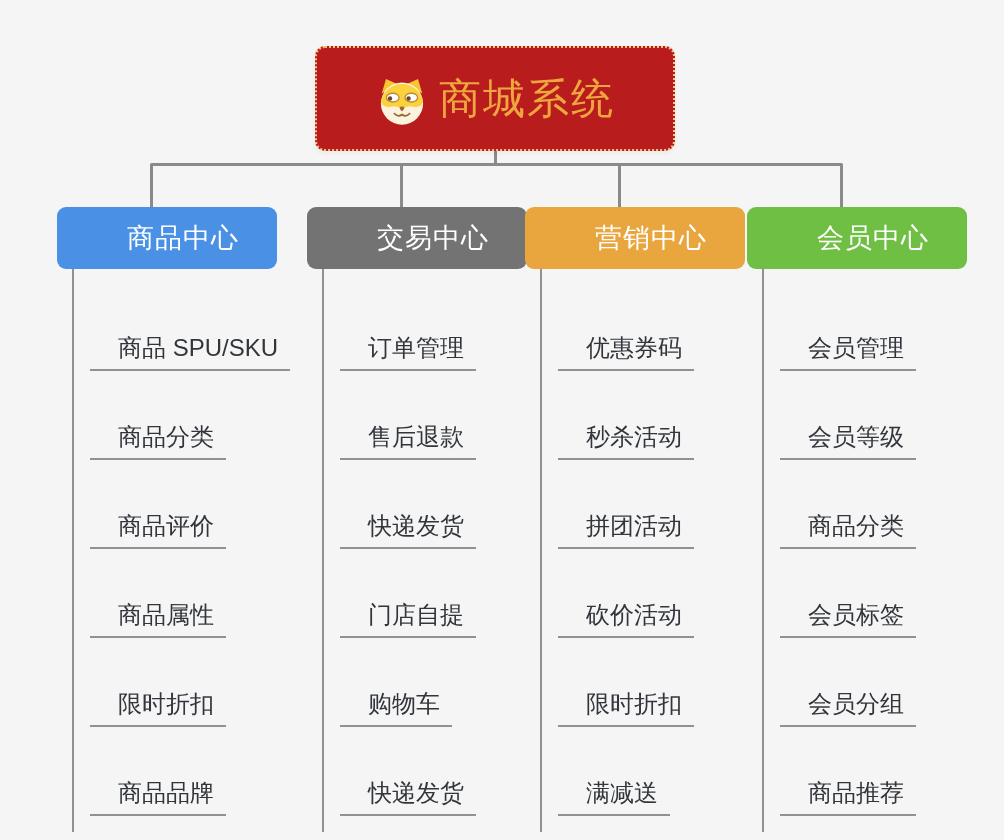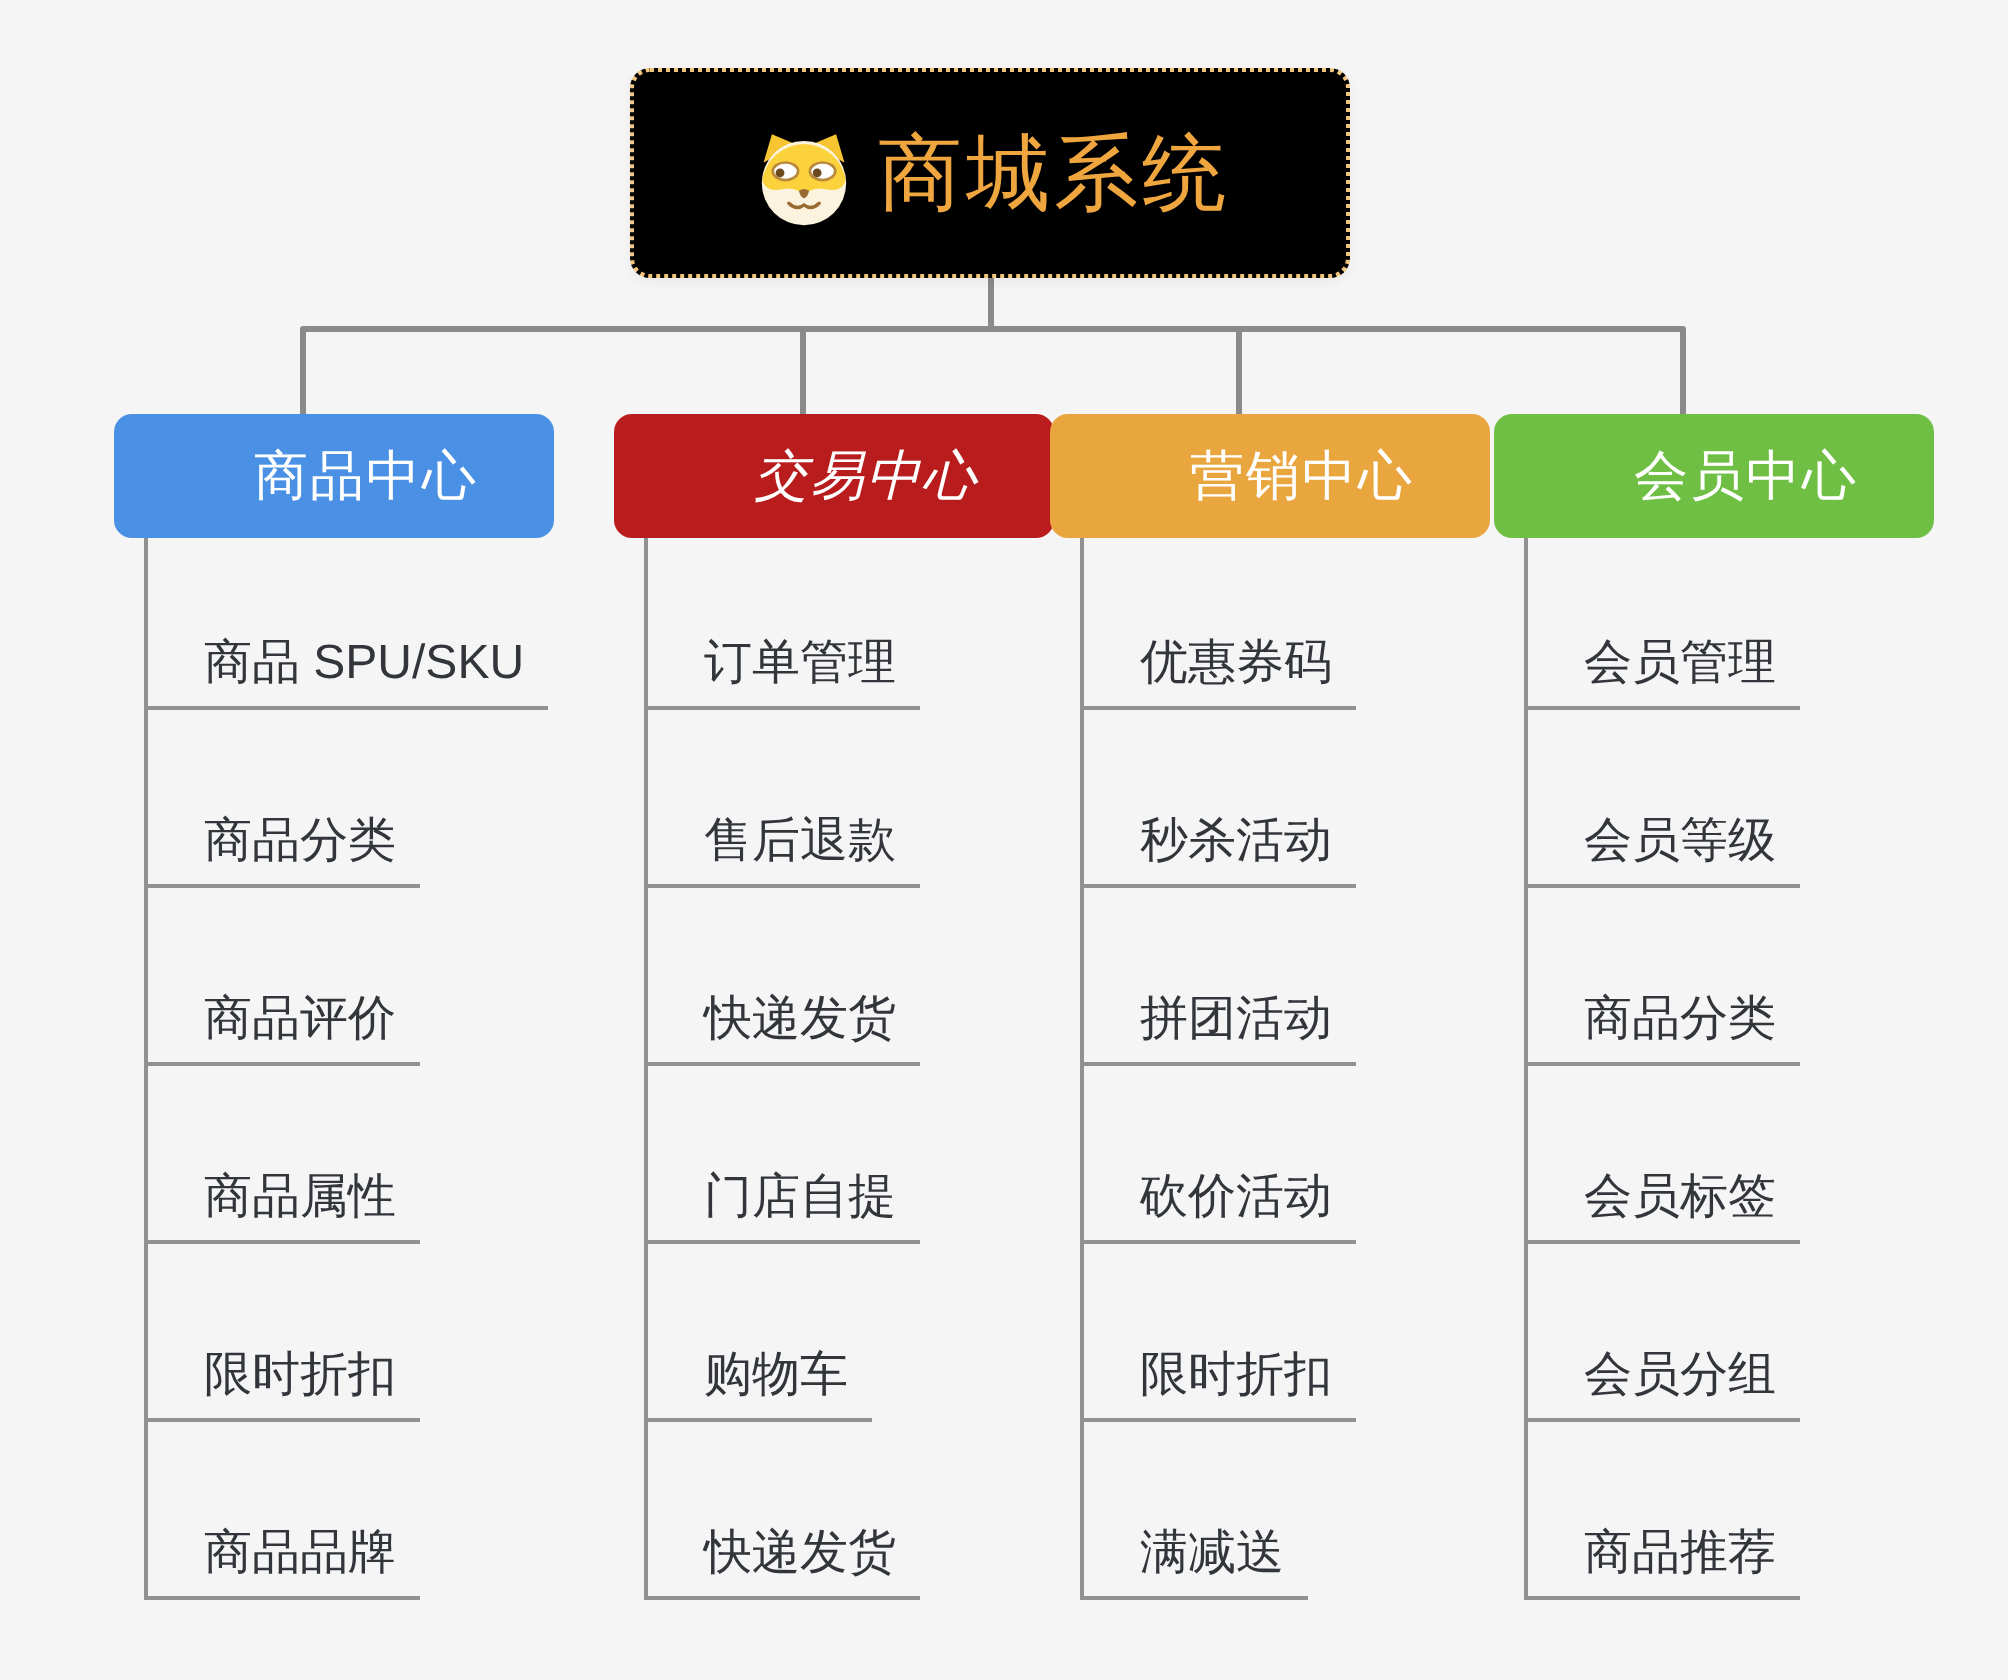--- a/index.html
+++ b/index.html
@@ -15,24 +15,24 @@
     overflow: hidden;
   }
   .connectors {
     position: absolute;
     left: 0; top: 0;
     pointer-events: none;
   }
   
   .root {
     position: absolute;
-    left: 315px; top: 34px;
+    left: 315px; top: 46px;
     width: 360px; height: 105px;
     box-sizing: border-box;
-    background: #000000;
+    background: #b91c1c;
     border: 2px dotted #f2c57e;
     border-radius: 10px;
     display: flex;
     align-items: center;
     justify-content: center;
     gap: 10px;
     box-shadow: 0 2px 6px rgba(0,0,0,0.05);
   }
   .doge { width: 54px; height: 52px; display: inline-flex; margin-top: 4px; }
   .doge svg { width: 100%; height: 100%; }
@@ -53,21 +53,21 @@
     color: #ffffff;
     font-size: 27px;
     letter-spacing: 1px;
     white-space: nowrap;
     cursor: default;
     padding-left: 32px;
   }
   .tree {
     list-style: none;
     margin: 0 0 16px 15px;
-    padding: 0;
+    padding: 16px;
     border-left: 2px solid #919191;
   }
   .tree li {
     height: 89px;
     display: flex;
     align-items: flex-end;
   }
   .tree li:first-child { height: 86px; }
   .item {
     display: inline-block;
@@ -129,21 +129,21 @@
       <li>
           <span class="item">限时折扣</span>
         </li>
       <li>
           <span class="item">商品品牌</span>
         </li>
     </ul>
   </div>
 
   <div class="branch" style="left:307px">
-    <div class="branch-box" style="background-color: #b91c1c; font-style: italic;">交易中心</div>
+    <div class="branch-box" style="background-color: #737373;">交易中心</div>
     <ul class="tree">
       <li>
           <span class="item">订单管理</span>
         </li>
       <li>
           <span class="item">售后退款</span>
         </li>
       <li>
           <span class="item">快递发货</span>
         </li>

